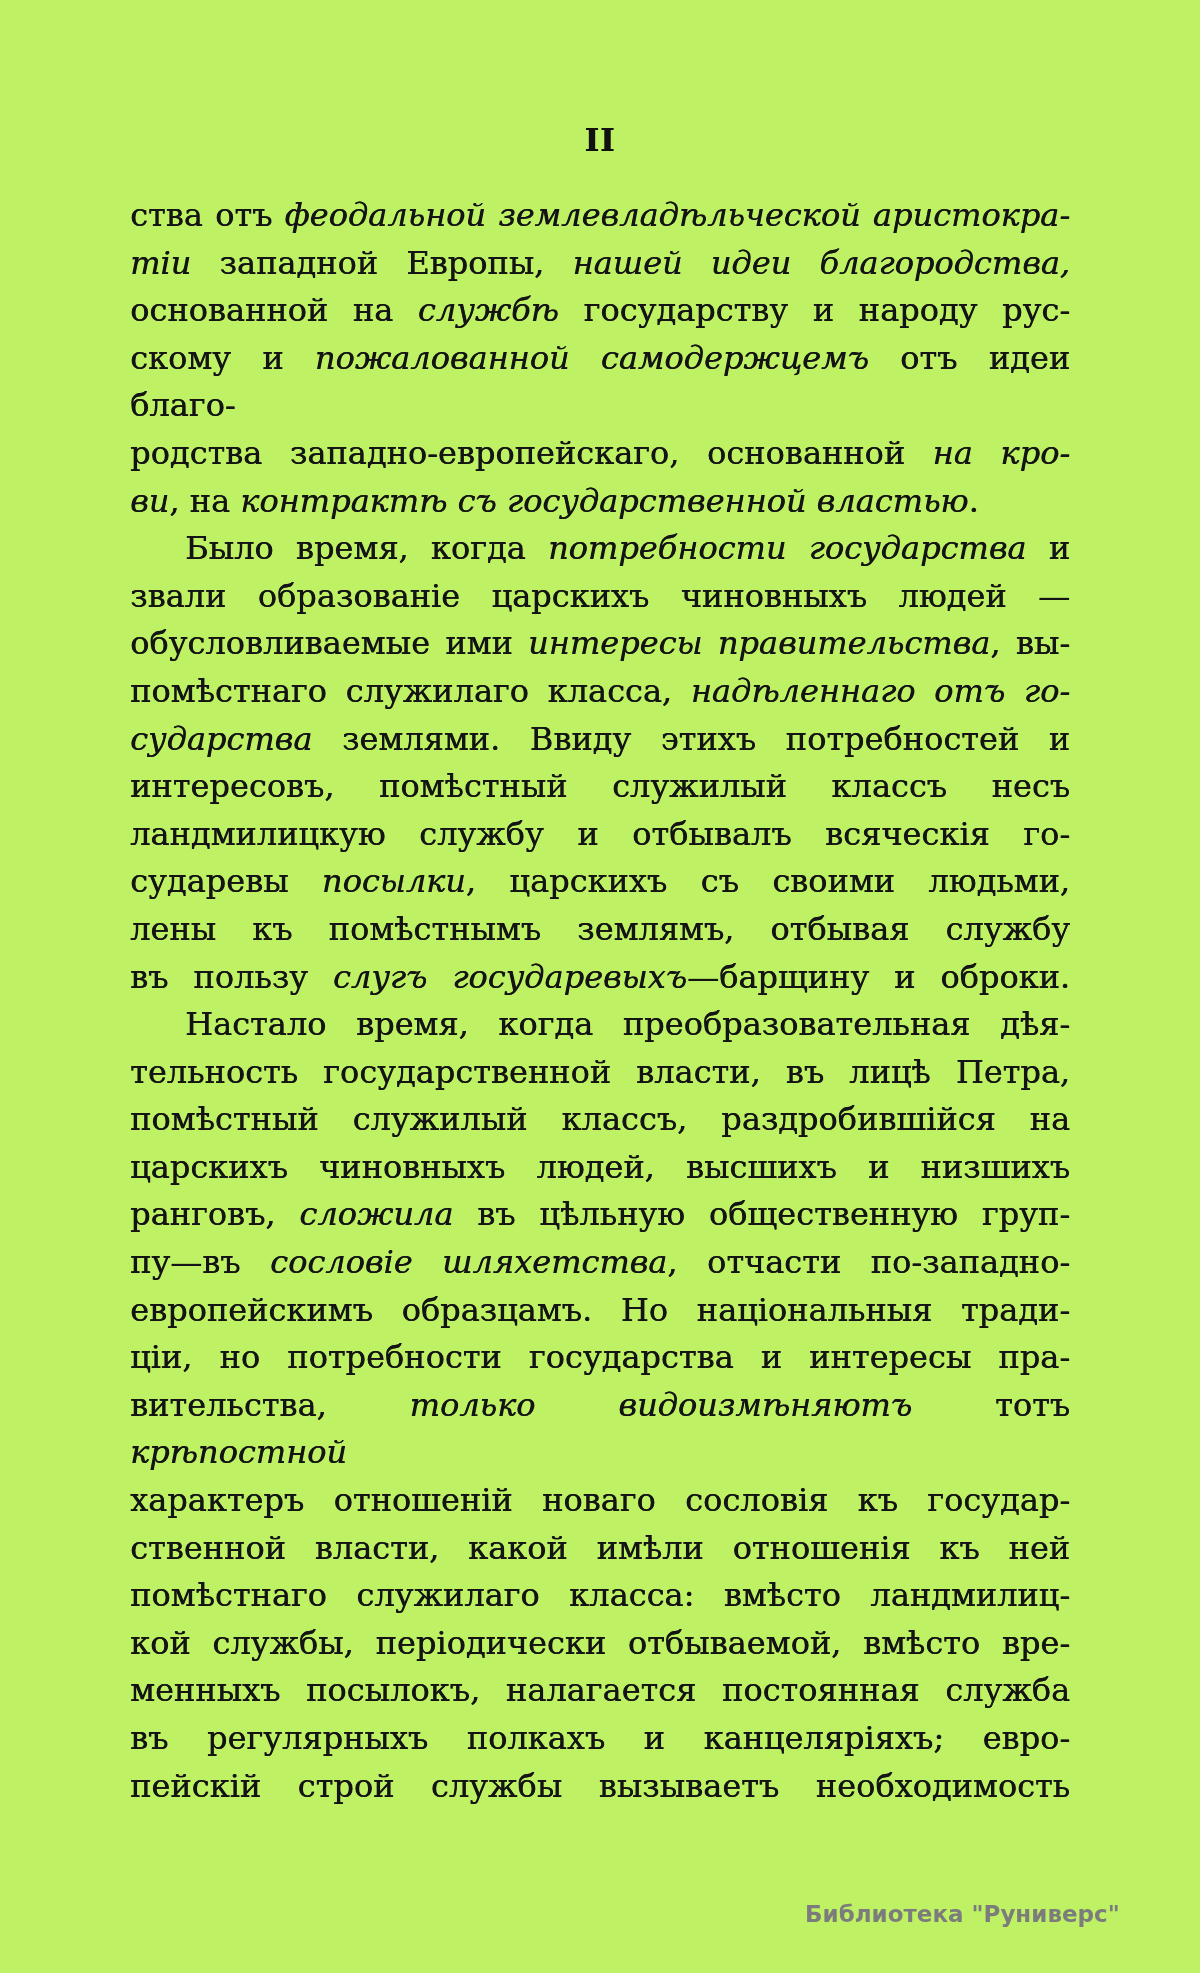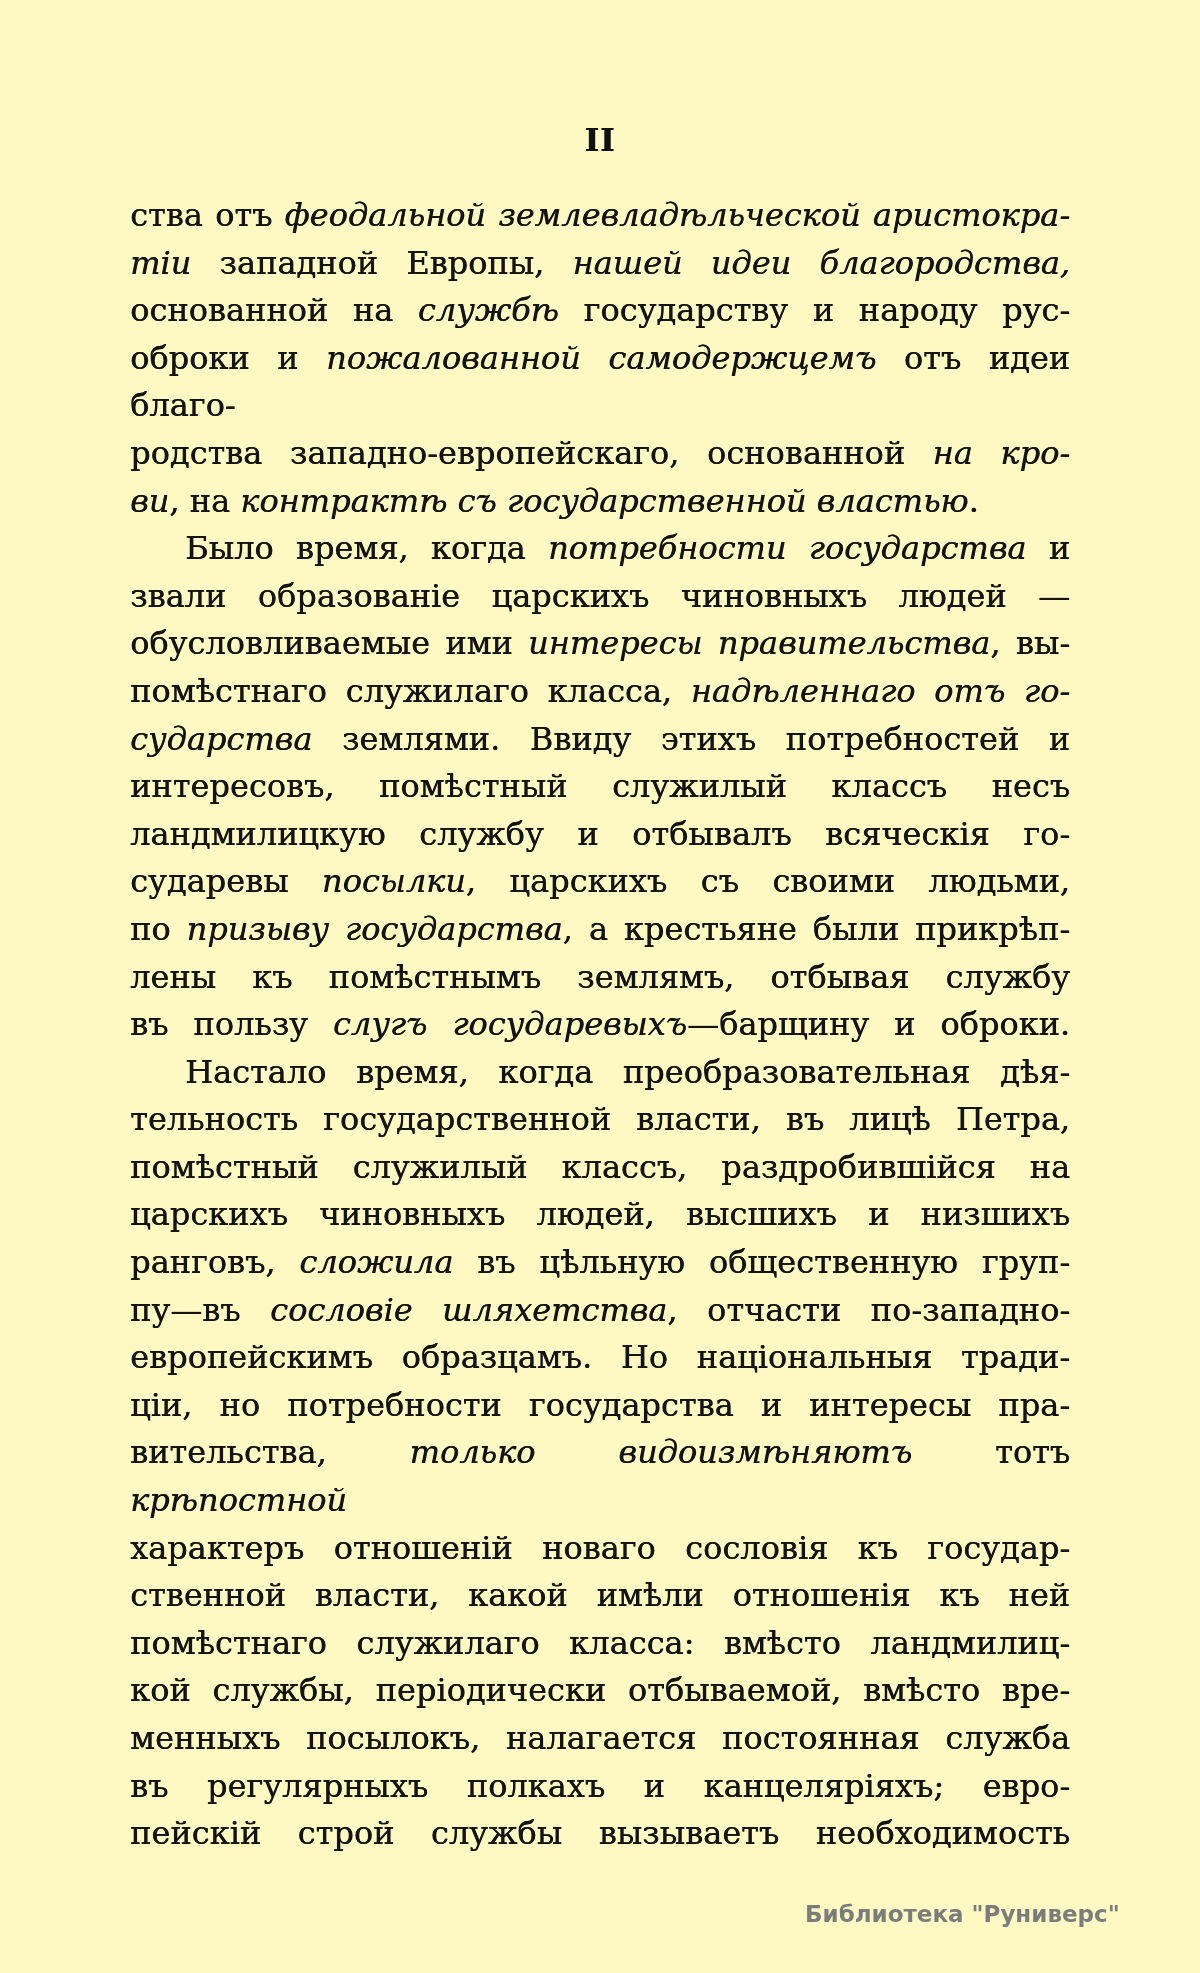--- a/index.html
+++ b/index.html
@@ -4,21 +4,21 @@
 <style>
   html, body {
     margin: 0;
     padding: 0;
     background: #ffffff;
   }
   .page {
     position: relative;
     width: 1200px;
     height: 1973px;
-    background: #fef9c3;
+    background: #bef264;
     overflow: hidden;
     font-family: "DejaVu Serif", serif;
   }
   .page-number {
     position: absolute;
     top: 122px;
     left: 130px;
     width: 940px;
     text-align: center;
     font-size: 31px;
@@ -63,32 +63,31 @@
 </head>
 <body>
 
 <div class="page">
   <div class="page-number">II</div>
 
   <div class="page-text">
       <div class="line"><span class="seg">ства отъ </span><span class="seg it">феодальной землевладѣльческой аристокра-</span></div>
       <div class="line"><span class="seg it">тіи</span><span class="seg"> западной Европы, </span><span class="seg it">нашей идеи благородства,</span></div>
       <div class="line"><span class="seg">основанной на </span><span class="seg it">службѣ</span><span class="seg"> государству и народу рус-</span></div>
-      <div class="line"><span class="seg">оброки и </span><span class="seg it">пожалованной самодержцемъ</span><span class="seg"> отъ идеи благо-</span></div>
+      <div class="line"><span class="seg">скому и </span><span class="seg it">пожалованной самодержцемъ</span><span class="seg"> отъ идеи благо-</span></div>
       <div class="line"><span class="seg">родства западно-европейскаго, основанной </span><span class="seg it">на кро-</span></div>
       <div class="line no-justify"><span class="seg it">ви</span><span class="seg">, на </span><span class="seg it">контрактѣ съ государственной властью</span><span class="seg">.</span></div>
       <div class="line indent"><span class="seg">Было время, когда </span><span class="seg it">потребности государства</span><span class="seg"> и</span></div>
       <div class="line"><span class="seg">звали образованіе царскихъ чиновныхъ людей —</span></div>
       <div class="line"><span class="seg">обусловливаемые ими </span><span class="seg it">интересы правительства</span><span class="seg">, вы-</span></div>
       <div class="line"><span class="seg">помѣстнаго служилаго класса, </span><span class="seg it">надѣленнаго отъ го-</span></div>
       <div class="line"><span class="seg it">сударства</span><span class="seg"> землями. Ввиду этихъ потребностей и</span></div>
       <div class="line"><span class="seg">интересовъ, помѣстный служилый классъ несъ</span></div>
       <div class="line"><span class="seg">ландмилицкую службу и отбывалъ всяческія го-</span></div>
       <div class="line"><span class="seg">сударевы </span><span class="seg it">посылки</span><span class="seg">, царскихъ съ своими людьми,</span></div>
-      <div class="line"><span class="seg">по </span><span class="seg it">призыву государства</span><span class="seg">, а крестьяне были прикрѣп-</span></div>
       <div class="line"><span class="seg">лены къ помѣстнымъ землямъ, отбывая службу</span></div>
       <div class="line"><span class="seg">въ пользу </span><span class="seg it">слугъ государевыхъ</span><span class="seg">—барщину и оброки.</span></div>
       <div class="line indent"><span class="seg">Настало время, когда преобразовательная дѣя-</span></div>
       <div class="line"><span class="seg">тельность государственной власти, въ лицѣ Петра,</span></div>
       <div class="line"><span class="seg">помѣстный служилый классъ, раздробившійся на</span></div>
       <div class="line"><span class="seg">царскихъ чиновныхъ людей, высшихъ и низшихъ</span></div>
       <div class="line"><span class="seg">ранговъ, </span><span class="seg it">сложила</span><span class="seg"> въ цѣльную общественную груп-</span></div>
       <div class="line"><span class="seg">пу—въ </span><span class="seg it">сословіе шляхетства</span><span class="seg">, отчасти по-западно-</span></div>
       <div class="line"><span class="seg">европейскимъ образцамъ. Но національныя тради-</span></div>
       <div class="line"><span class="seg">ціи, но потребности государства и интересы пра-</span></div>

